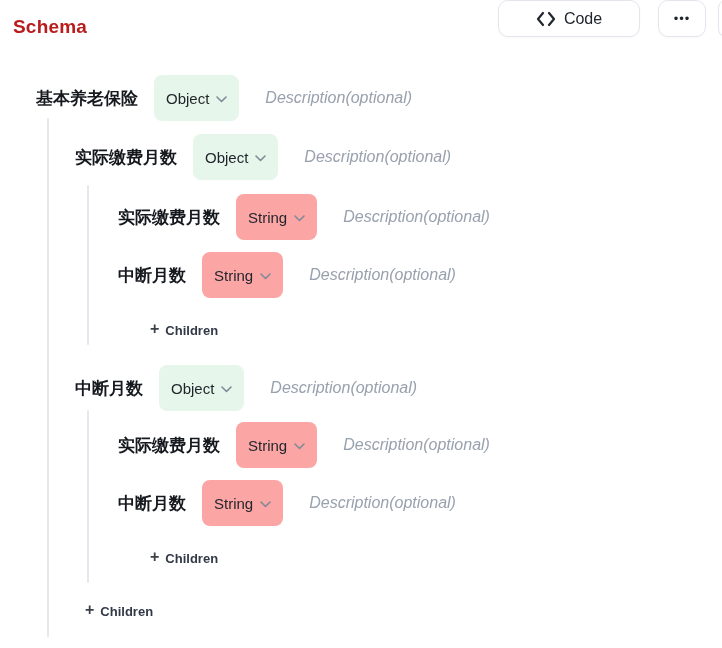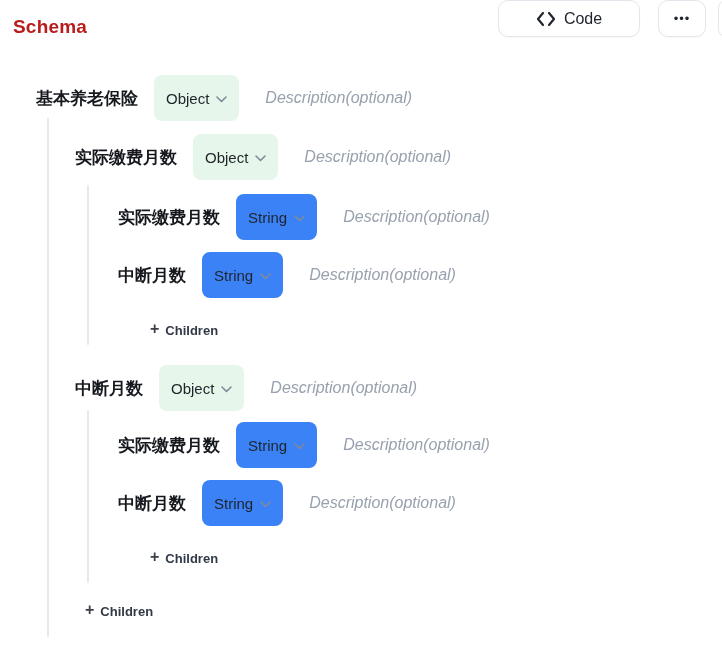--- a/index.html
+++ b/index.html
@@ -35,21 +35,21 @@
   .fname{
     font-size:17px;font-weight:700;color:#15181d;white-space:nowrap;
     cursor:text;
   }
   .pill{
     margin-left:16px;height:30px;padding:8px 12px;border-radius:8px;
     display:flex;align-items:center;gap:7px;cursor:pointer;
     font-size:15px;font-weight:500;color:#1f242b;white-space:nowrap;
   }
   .pill-object{background:#e6f6ea;}
-  .pill-string{background:#3b82f6;}
+  .pill-string{background:#fca5a5;}
   .chev{display:flex;align-items:center;margin-top:2px;}
   .desc-input{
     margin-left:26px;width:300px;border:none;outline:none;background:transparent;
     font-family:"Liberation Sans","DejaVu Sans",sans-serif;
     font-size:16px;font-style:italic;color:#5a6270;padding:0;
   }
   .desc-input::placeholder{color:#98a1ae;font-style:italic;opacity:1;}
   .add-row{
     position:absolute;height:22px;display:flex;align-items:center;gap:6px;
     cursor:pointer;

